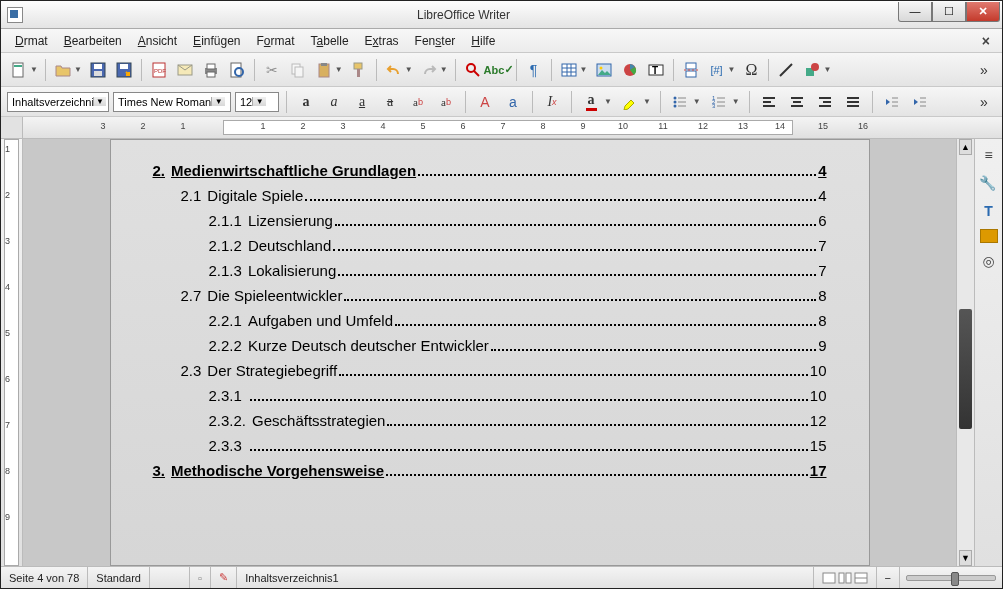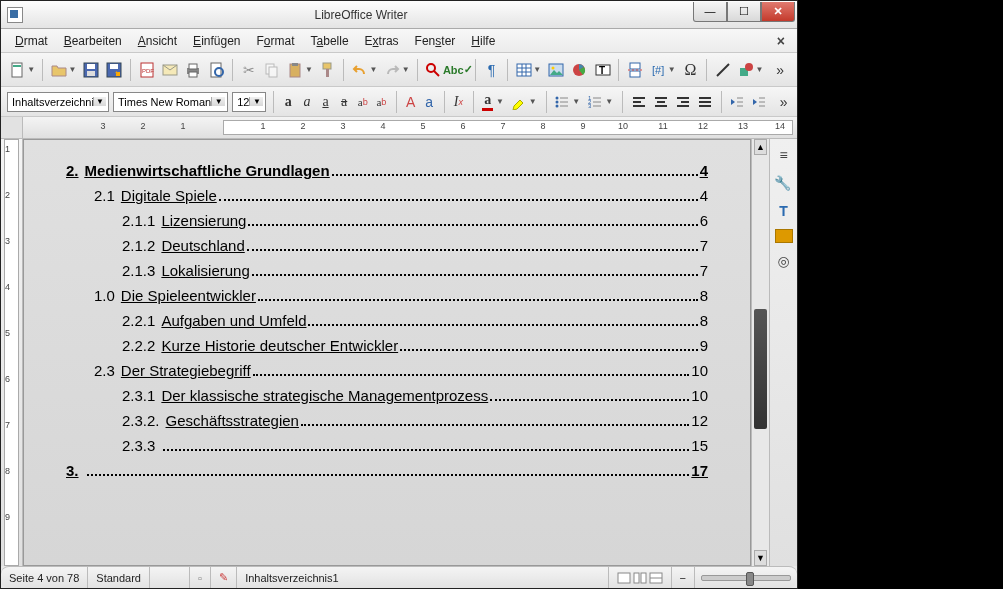--- a/index.html
+++ b/index.html
@@ -1,17 +1,17 @@
 <!DOCTYPE html>
 <html><head>
 <meta charset="utf-8">
 <style>
 * { margin: 0; padding: 0; box-sizing: border-box; font-family: "Segoe UI", Tahoma, sans-serif; }
 html, body { width: 1003px; height: 589px; overflow: hidden; background: #000; }
-.window { width: 798px; height: 589px; background: #e8e8e8; display: flex; flex-direction: column; border: 1px solid #222; }
+.window { width: 1003px; height: 589px; background: #e8e8e8; display: flex; flex-direction: column; border: 1px solid #222; }
 .titlebar { height: 28px; background: linear-gradient(#fdfdfd,#e4e4e4); display: flex; align-items: center; border-bottom: 1px solid #aaa; }
 .titlebar .app-icon { width: 16px; height: 16px; margin: 0 6px; background: #fff; border: 1px solid #888; position: relative; }
 .titlebar .app-icon::after { content:""; position:absolute; left:2px; top:2px; width:8px; height:8px; background:#3a6ea5; }
 .titlebar .title { flex:1; text-align:center; font-size: 12px; color:#333; }
 .win-controls { display:flex; height:20px; margin-right:2px; margin-top:-6px;}
 .win-btn { width:34px; height:20px; display:flex; align-items:center; justify-content:center; border:1px solid #777; border-top:none; font-size:11px; cursor:pointer; }
 .win-min { background: linear-gradient(#f5f5f5,#d9d9d9); border-radius:0 0 0 3px;}
 .win-max { background: linear-gradient(#f5f5f5,#d9d9d9);}
 .win-close { background: linear-gradient(#e07a6f,#c43a2c); color:#fff; border-radius:0 0 3px 0; font-weight:bold;}
 .menubar { height: 24px; background: linear-gradient(#f7f7f7,#ececec); display:flex; align-items:center; padding:0 6px; border-bottom:1px solid #c9c9c9; font-size:12px; color:#222; }
@@ -35,29 +35,29 @@
 .ruler-v { width:22px; background:linear-gradient(#f4f4f4,#e0e0e0); border-right:1px solid #bbb; position:relative; }
 .ruler-v .white { position:absolute; left:3px; right:3px; top:0; bottom:0; background:#fff; border:1px solid #aaa;}
 .ruler-v .tick { position:absolute; left:4px; font-size:9px; color:#444; transform:translateY(-50%);}
 .doc-scroll { flex:1; overflow:hidden; background:#c8c8c8; position:relative; display:flex; justify-content:center; }
 .page { width:760px; background:linear-gradient(#e0e0e0,#d6d6d6); border:1px solid #999; margin-top:0; padding:18px 42px 10px 42px; font-family:"Times New Roman", serif; color:#000; }
 .toc-row { display:flex; align-items:baseline; font-size:15px; padding:4px 0; }
 .toc-row.l0 { font-weight:bold; text-decoration:underline; padding-left:0;}
 .toc-row.l1 { padding-left:28px; }
 .toc-row.l2 { padding-left:56px; }
 .toc-row .num { margin-right:6px; white-space:nowrap;}
-.toc-row .txt { white-space:nowrap;text-decoration:underline; }
+.toc-row .txt { white-space:nowrap; }
 .toc-row .dots { flex:1; border-bottom:2px dotted #000; margin:0 2px 3px 2px; height:0; }
 .toc-row .pg { white-space:nowrap; }
 .scroll-v { width:18px; background:#e8e8e8; border-left:1px solid #bbb; position:relative;}
 .scroll-v .thumb { position:absolute; left:2px; right:2px; top:170px; height:120px; background:linear-gradient(#555,#333); border-radius:2px;}
 .scroll-v .arrow { position:absolute; left:2px; right:2px; height:16px; background:#ddd; border:1px solid #aaa; font-size:9px; display:flex; align-items:center; justify-content:center;}
 .sidepanel { width:28px; background:linear-gradient(#f0f0f0,#e0e0e0); border-left:1px solid #bbb; display:flex; flex-direction:column; align-items:center; gap:8px; padding-top:6px;}
 .sidepanel .sp-btn { width:20px; height:20px; display:flex; align-items:center; justify-content:center; font-size:14px; cursor:pointer; color:#444;}
-.statusbar { height:22px; background:linear-gradient(#f4f4f4,#e2e2e2); border-top:1px solid #bbb; display:flex; align-items:center; font-size:11px; color:#222;border-radius:8px; }
+.statusbar { height:22px; background:linear-gradient(#f4f4f4,#e2e2e2); border-top:1px solid #bbb; display:flex; align-items:center; font-size:11px; color:#222; }
 .statusbar .cell { padding:0 8px; border-right:1px solid #bbb; height:100%; display:flex; align-items:center; white-space:nowrap;}
 .statusbar .spacer { flex:1; }
 .zoom-slider { width:90px; height:6px; background:#ccc; border:1px solid #999; margin:0 6px; position:relative; border-radius:2px;}
 .zoom-slider .knob { position:absolute; top:-4px; left:44px; width:8px; height:14px; background:#888; border:1px solid #555; border-radius:2px;}
 svg { display:block; }
 </style>
 </head>
 <body>
 
 <div class="window">
@@ -421,62 +421,62 @@
             <span class="dots"></span>
             <span class="pg">7</span>
           </div>
           <div class="toc-row l2">
             <span class="num">2.1.3</span>
             <span class="txt">Lokalisierung</span>
             <span class="dots"></span>
             <span class="pg">7</span>
           </div>
           <div class="toc-row l1">
-            <span class="num">1.0</span>
+            <span class="num">2.7</span>
             <span class="txt">Die Spieleentwickler</span>
             <span class="dots"></span>
             <span class="pg">8</span>
           </div>
           <div class="toc-row l2">
             <span class="num">2.2.1</span>
             <span class="txt">Aufgaben und Umfeld</span>
             <span class="dots"></span>
             <span class="pg">8</span>
           </div>
           <div class="toc-row l2">
             <span class="num">2.2.2</span>
-            <span class="txt">Kurze Historie deutscher Entwickler</span>
+            <span class="txt">Kurze Deutsch deutscher Entwickler</span>
             <span class="dots"></span>
             <span class="pg">9</span>
           </div>
           <div class="toc-row l1">
             <span class="num">2.3</span>
             <span class="txt">Der Strategiebegriff</span>
             <span class="dots"></span>
             <span class="pg">10</span>
           </div>
           <div class="toc-row l2">
             <span class="num">2.3.1</span>
-            <span class="txt">Der klassische strategische Managementprozess</span>
             <span class="dots"></span>
             <span class="pg">10</span>
           </div>
           <div class="toc-row l2">
             <span class="num">2.3.2.</span>
             <span class="txt">Geschäftsstrategien</span>
             <span class="dots"></span>
             <span class="pg">12</span>
           </div>
           <div class="toc-row l2">
             <span class="num">2.3.3</span>
             <span class="dots"></span>
             <span class="pg">15</span>
           </div>
           <div class="toc-row l0">
             <span class="num">3.</span>
+            <span class="txt">Methodische Vorgehensweise</span>
             <span class="dots"></span>
             <span class="pg">17</span>
           </div>
         </div>
     </div>
     <div class="scroll-v">
       <div class="arrow" style="top:0">▲</div>
       <div class="thumb"></div>
       <div class="arrow" style="bottom:0">▼</div>
     </div>

